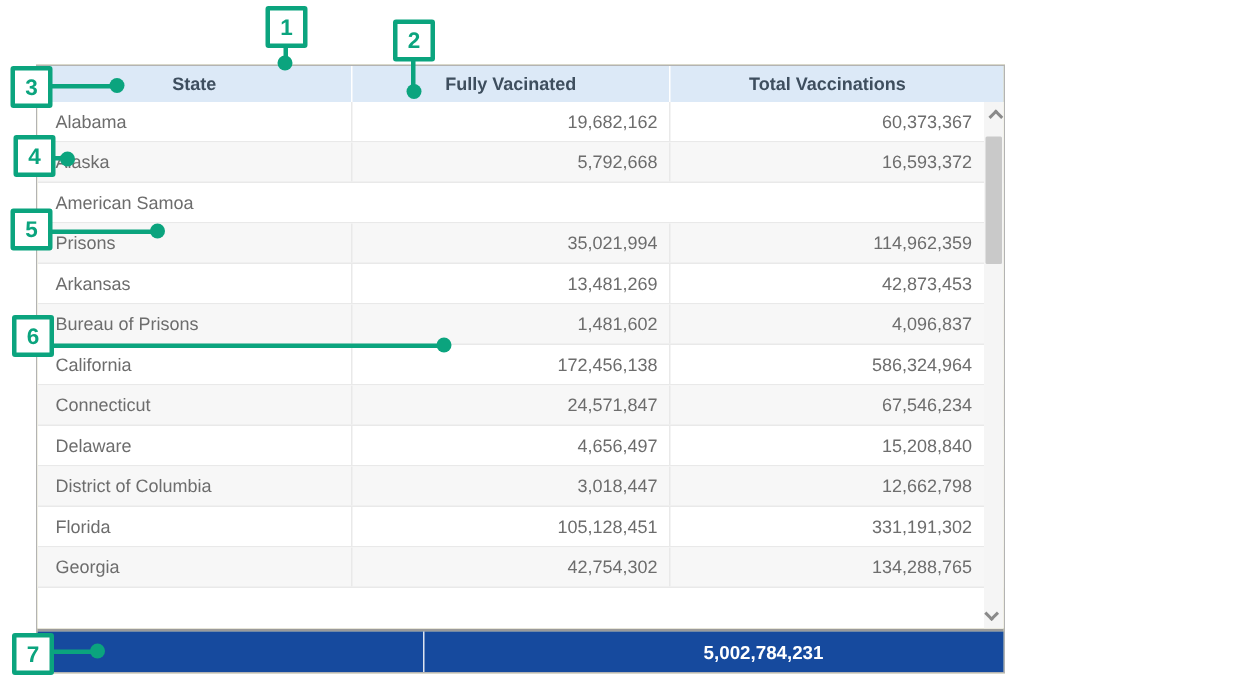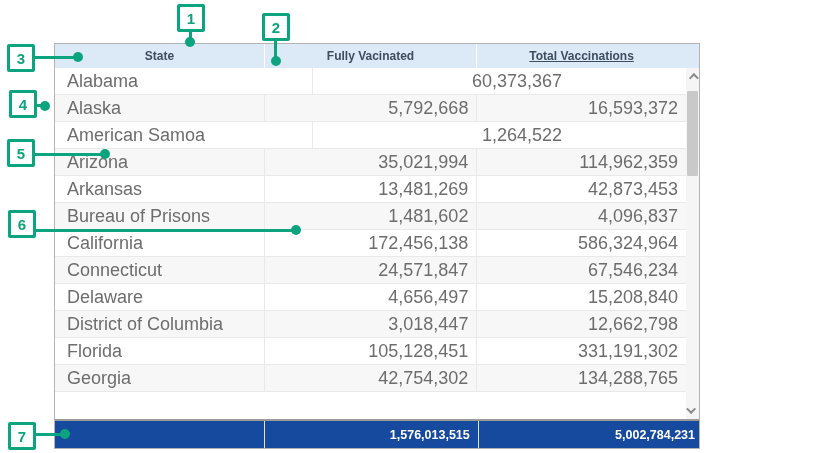--- a/index.html
+++ b/index.html
@@ -3,38 +3,38 @@
 <meta charset="utf-8">
 <style>
   * { margin:0; padding:0; }
   body { background:#ffffff; }
   .canvas {
     position:relative; width:833px; height:453px; background:#ffffff;
     font-family:"Liberation Sans", sans-serif; overflow:hidden;
   }
   
   .grid {
-    position:absolute; left:54px; top:43px; width:646px; height:406px;
+    position:absolute; left:24px; top:43px; width:646px; height:406px;
     box-sizing:border-box; border:1px solid #b3b3b3; background:#fef9c3;
   }
   .header-row { display:flex; height:24px; background:#dce9f7; }
   .hcell {
     box-sizing:border-box; display:flex; align-items:center; justify-content:center;
     font-size:12px; font-weight:bold; color:#3e4e5e;
   }
   .hcell.c1 { width:257px; }
   .hcell.c2 { width:261px; border-left:1px solid #ffffff; }
-  .hcell.c3 { width:271px; border-left:1px solid #ffffff; padding-right:13px;text-decoration:underline; }
+  .hcell.c3 { width:271px; border-left:1px solid #ffffff; padding-right:13px; }
 
   .tbody { position:relative; height:351px; overflow:hidden; background:#fff; }
   .row { display:flex; height:27px; box-sizing:border-box; border-bottom:1px solid #e9e9e9; background:#ffffff; }
   .row:nth-child(even) { background:#f7f7f7; }
   .cell {
     box-sizing:border-box; display:flex; align-items:center;
-    font-size:18px; color:#6d6d6d; white-space:nowrap;
+    font-size:12px; color:#6d6d6d; white-space:nowrap;
   }
   .cell.c1 { width:257px; padding-left:12px; }
   .cell.c2 { width:261px; justify-content:flex-end; padding-right:8px; border-left:1px solid #e9e9e9; }
   .cell.c3 { width:271px; justify-content:flex-end; padding-right:21px; border-left:1px solid #e9e9e9; }
 
   
   .scrollbar { position:absolute; top:0; right:0; width:13px; height:351px; background:#f5f5f5; }
   .sb-btn { position:absolute; left:0; width:13px; height:15px; display:flex; align-items:center; justify-content:center; }
   .sb-up { top:1px; } .sb-down { bottom:1px; }
   .chev { width:5px; height:5px; border-top:2px solid #8a8a8a; border-right:2px solid #8a8a8a; }
@@ -72,33 +72,33 @@
 
     <div class="header-row">
       <div class="hcell c1">State</div>
       <div class="hcell c2">Fully Vacinated</div>
       <div class="hcell c3">Total Vaccinations</div>
     </div>
 
     <div class="tbody">
       <div class="row">
         <div class="cell c1">Alabama</div>
+        <div class="cell c2">19,682,162</div>
         <div class="cell c3">60,373,367</div>
       </div>
       <div class="row">
         <div class="cell c1">Alaska</div>
         <div class="cell c2">5,792,668</div>
         <div class="cell c3">16,593,372</div>
       </div>
       <div class="row">
         <div class="cell c1">American Samoa</div>
-        <div class="cell c3">1,264,522</div>
       </div>
       <div class="row">
-        <div class="cell c1">Arizona</div>
+        <div class="cell c1">Prisons</div>
         <div class="cell c2">35,021,994</div>
         <div class="cell c3">114,962,359</div>
       </div>
       <div class="row">
         <div class="cell c1">Arkansas</div>
         <div class="cell c2">13,481,269</div>
         <div class="cell c3">42,873,453</div>
       </div>
       <div class="row">
         <div class="cell c1">Bureau of Prisons</div>
@@ -144,21 +144,20 @@
         <div class="sb-btn sb-down">
           <div class="chev down"></div>
         </div>
       </div>
     </div>
 
     <div class="totals-sep"></div>
 
     <div class="totals-row">
       <div class="tcell c1"></div>
-      <div class="tcell c2">1,576,013,515</div>
       <div class="tcell c3">5,002,784,231</div>
     </div>
   </div>
 
   <div class="callout-line" style="left:189px; top:30px; width:3px;  height:13px;"></div>
   <div class="callout-dot" style="left:185px; top:37px;"></div>
   <div class="callout-box" style="left:177px; top:4px;">1</div>
 
   <div class="callout-line" style="left:274px; top:39px; width:3px;  height:23px;"></div>
   <div class="callout-dot" style="left:271px; top:56px;"></div>

